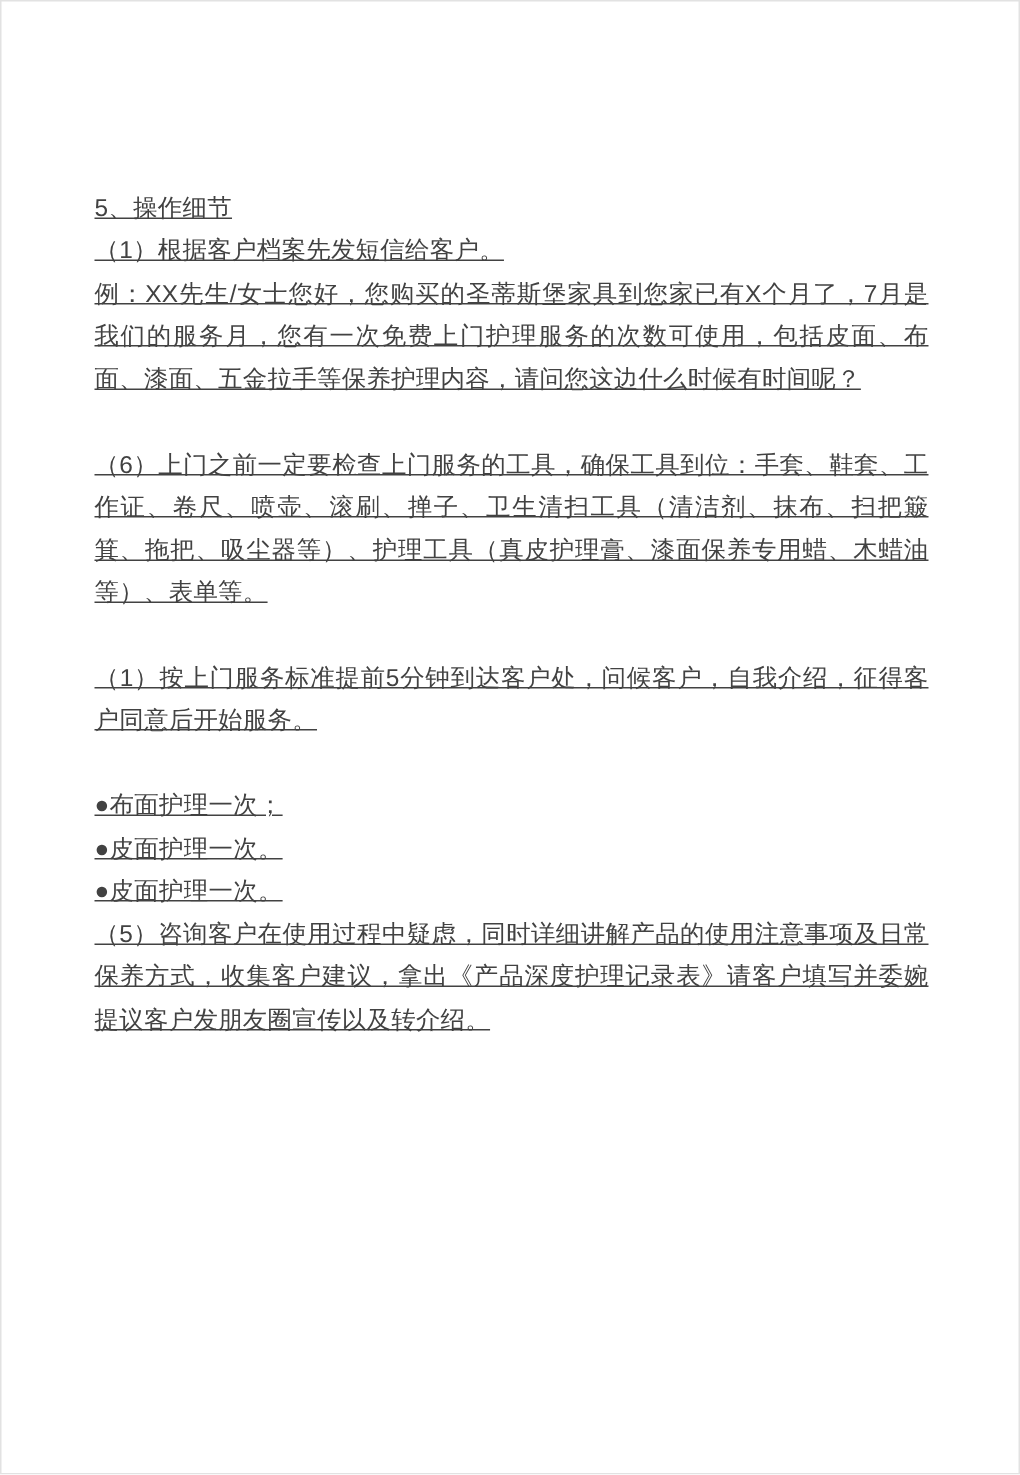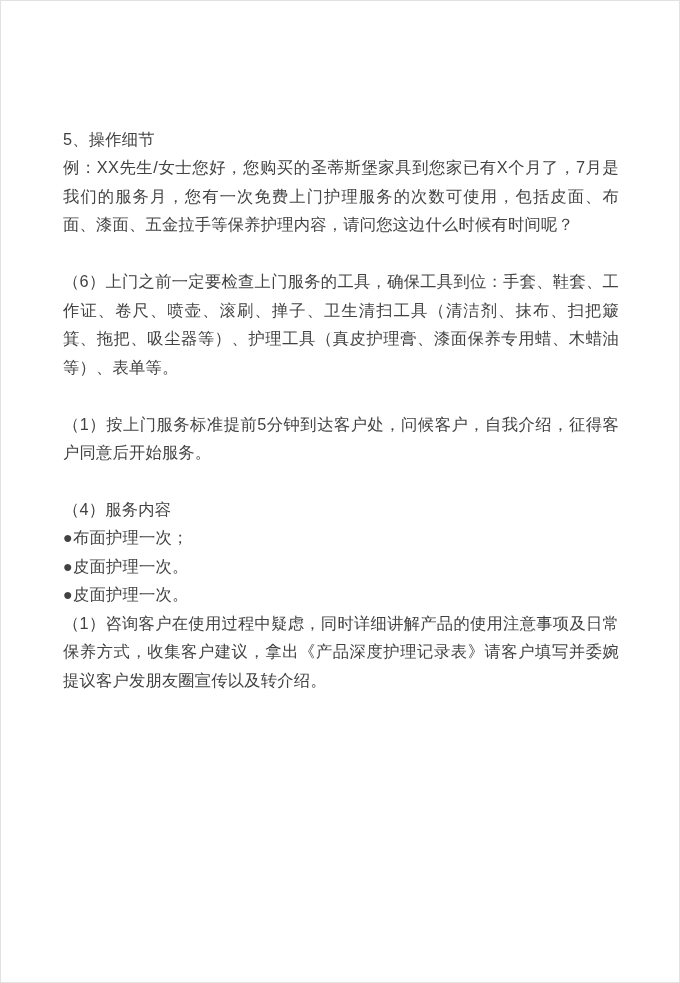--- a/index.html
+++ b/index.html
@@ -22,36 +22,37 @@
     top: 124px;
     left: 62px;
     width: 556px;
     color: #424242;
     font-size: 16.3px;
     line-height: 28.45px;
     text-align: justify;
   }
   .content p {
     margin: 0;
+    text-decoration: underline;
   }
   .content p.gap {
     margin-bottom: 28.45px;
   }
   .heading, .paragraph, .bullet {
     letter-spacing: 0.2px;
   }
 </style>
 </head>
 <body>
 
 <div class="page">
   <div class="content">
     <p class="heading">5、操作细节</p>
+    <p class="paragraph">（1）根据客户档案先发短信给客户。</p>
     <p class="paragraph gap">例：XX先生/女士您好，您购买的圣蒂斯堡家具到您家已有X个月了，7月是我们的服务月，您有一次免费上门护理服务的次数可使用，包括皮面、布面、漆面、五金拉手等保养护理内容，请问您这边什么时候有时间呢？</p>
     <p class="paragraph gap">（6）上门之前一定要检查上门服务的工具，确保工具到位：手套、鞋套、工作证、卷尺、喷壶、滚刷、掸子、卫生清扫工具（清洁剂、抹布、扫把簸箕、拖把、吸尘器等）、护理工具（真皮护理膏、漆面保养专用蜡、木蜡油等）、表单等。</p>
     <p class="paragraph gap">（1）按上门服务标准提前5分钟到达客户处，问候客户，自我介绍，征得客户同意后开始服务。</p>
-    <p class="heading">（4）服务内容</p>
     <p class="bullet">●布面护理一次；</p>
     <p class="bullet">●皮面护理一次。</p>
     <p class="bullet">●皮面护理一次。</p>
-    <p class="paragraph gap">（1）咨询客户在使用过程中疑虑，同时详细讲解产品的使用注意事项及日常保养方式，收集客户建议，拿出《产品深度护理记录表》请客户填写并委婉提议客户发朋友圈宣传以及转介绍。</p>
+    <p class="paragraph gap">（5）咨询客户在使用过程中疑虑，同时详细讲解产品的使用注意事项及日常保养方式，收集客户建议，拿出《产品深度护理记录表》请客户填写并委婉提议客户发朋友圈宣传以及转介绍。</p>
   </div>
 </div>
 
 </body></html>

